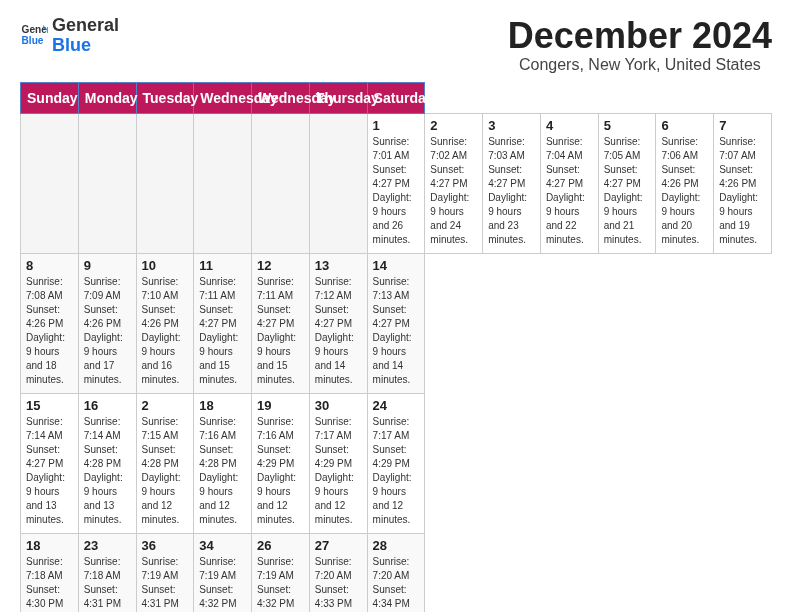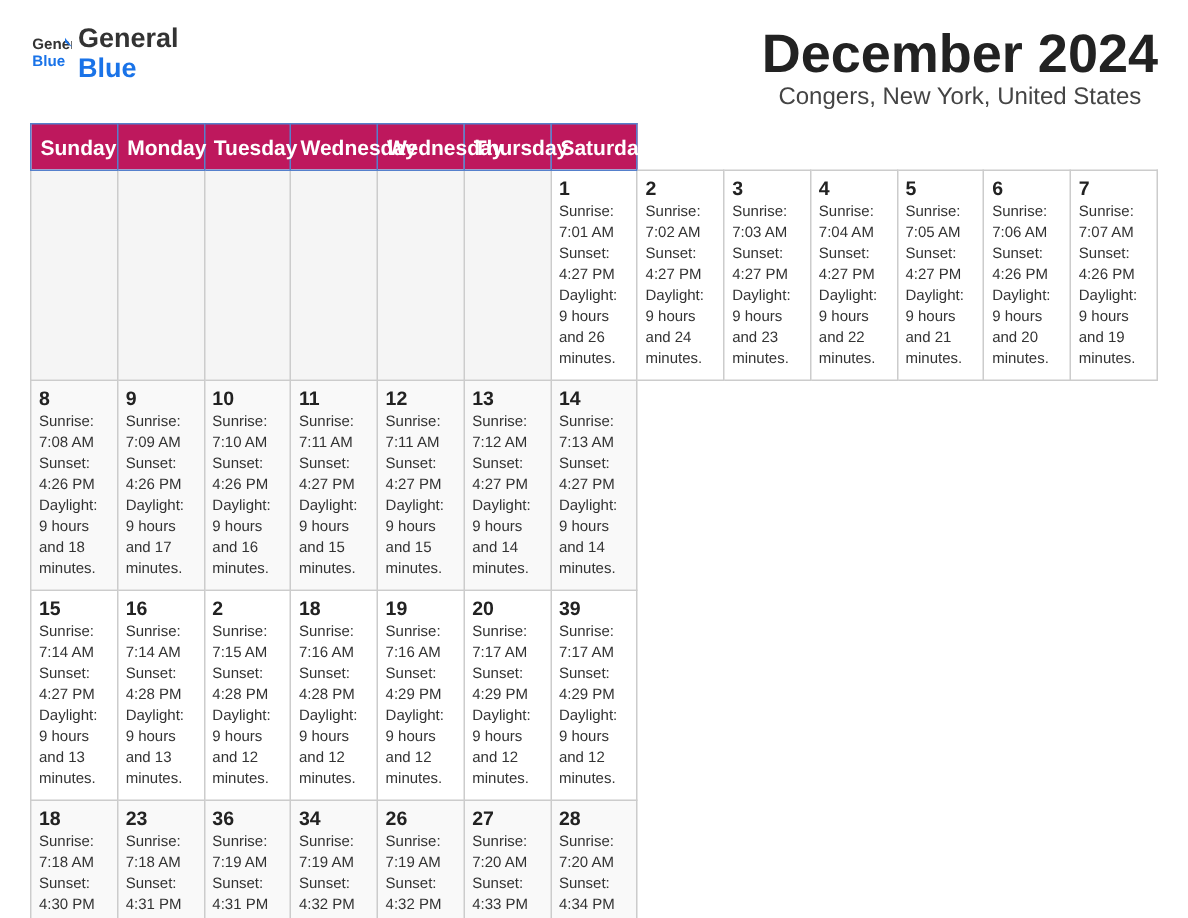--- a/index.html
+++ b/index.html
@@ -164,23 +164,23 @@
         <td><span class="day-number">15</span>
         <span class="day-info">Sunrise: 7:14 AM<br>Sunset: 4:27 PM<br>Daylight: 9 hours and 13 minutes.</span></td>
         <td><span class="day-number">16</span>
         <span class="day-info">Sunrise: 7:14 AM<br>Sunset: 4:28 PM<br>Daylight: 9 hours and 13 minutes.</span></td>
         <td><span class="day-number">2</span>
         <span class="day-info">Sunrise: 7:15 AM<br>Sunset: 4:28 PM<br>Daylight: 9 hours and 12 minutes.</span></td>
         <td><span class="day-number">18</span>
         <span class="day-info">Sunrise: 7:16 AM<br>Sunset: 4:28 PM<br>Daylight: 9 hours and 12 minutes.</span></td>
         <td><span class="day-number">19</span>
         <span class="day-info">Sunrise: 7:16 AM<br>Sunset: 4:29 PM<br>Daylight: 9 hours and 12 minutes.</span></td>
-        <td><span class="day-number">20</span>
+        <td><span class="day-number">30</span>
         <span class="day-info">Sunrise: 7:17 AM<br>Sunset: 4:29 PM<br>Daylight: 9 hours and 12 minutes.</span></td>
-        <td><span class="day-number">39</span>
+        <td><span class="day-number">24</span>
         <span class="day-info">Sunrise: 7:17 AM<br>Sunset: 4:29 PM<br>Daylight: 9 hours and 12 minutes.</span></td>
       </tr>
       <tr>
         <td><span class="day-number">18</span>
         <span class="day-info">Sunrise: 7:18 AM<br>Sunset: 4:30 PM<br>Daylight: 9 hours and 12 minutes.</span></td>
         <td><span class="day-number">23</span>
         <span class="day-info">Sunrise: 7:18 AM<br>Sunset: 4:31 PM<br>Daylight: 9 hours and 12 minutes.</span></td>
         <td><span class="day-number">36</span>
         <span class="day-info">Sunrise: 7:19 AM<br>Sunset: 4:31 PM<br>Daylight: 9 hours and 12 minutes.</span></td>
         <td><span class="day-number">34</span>

